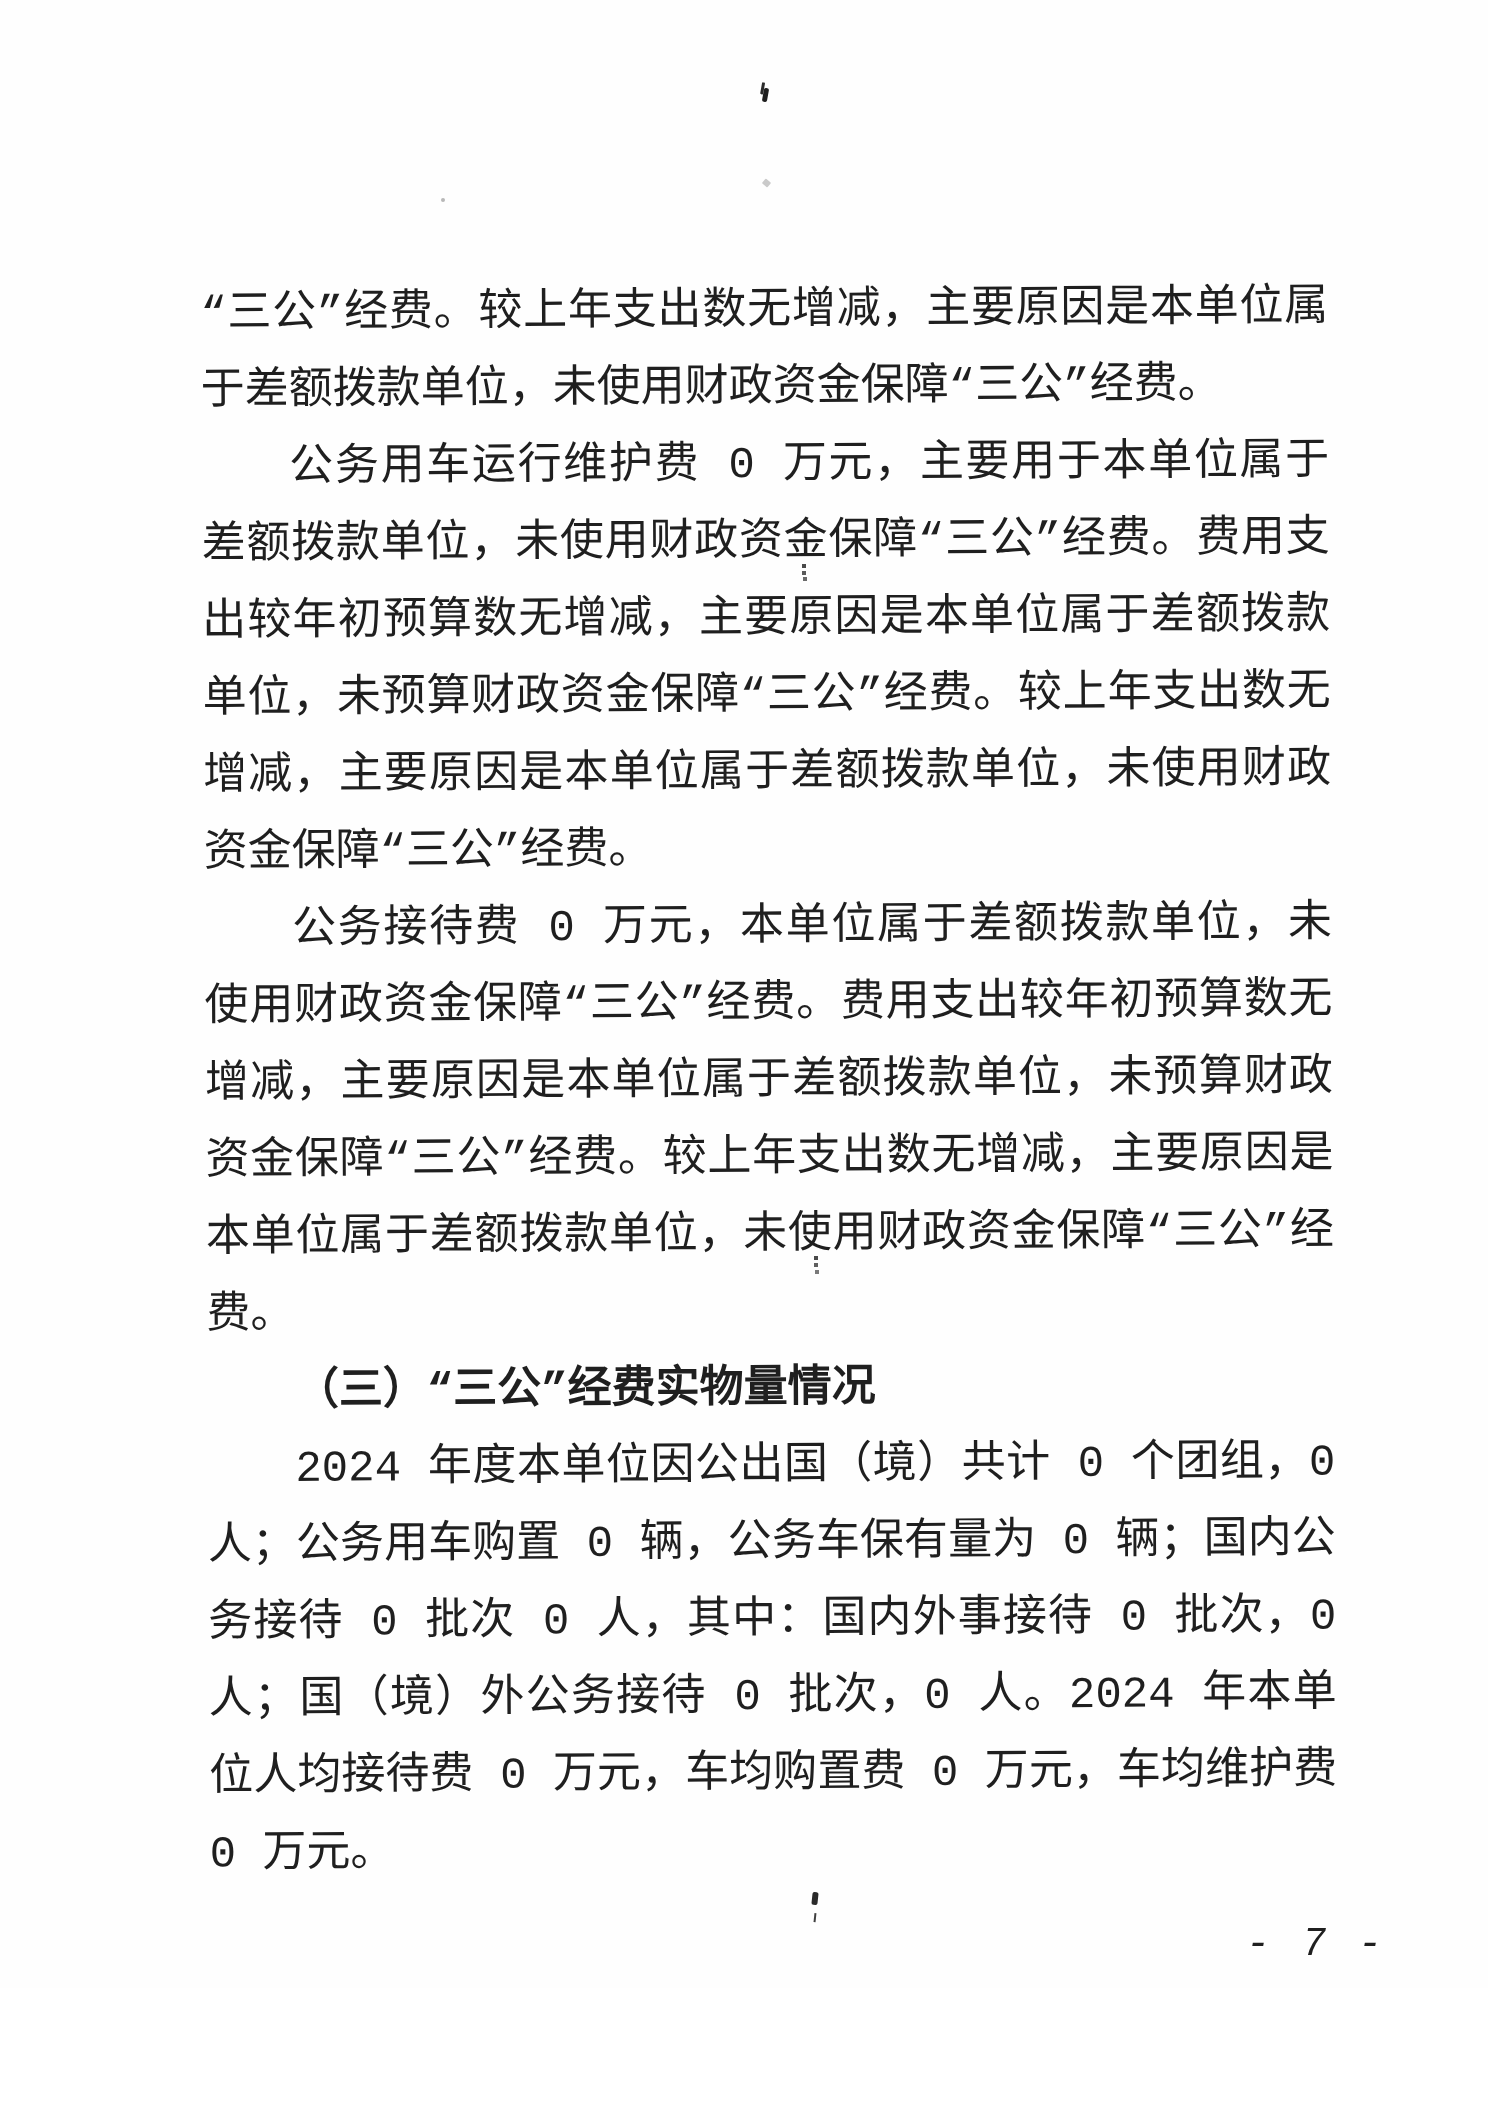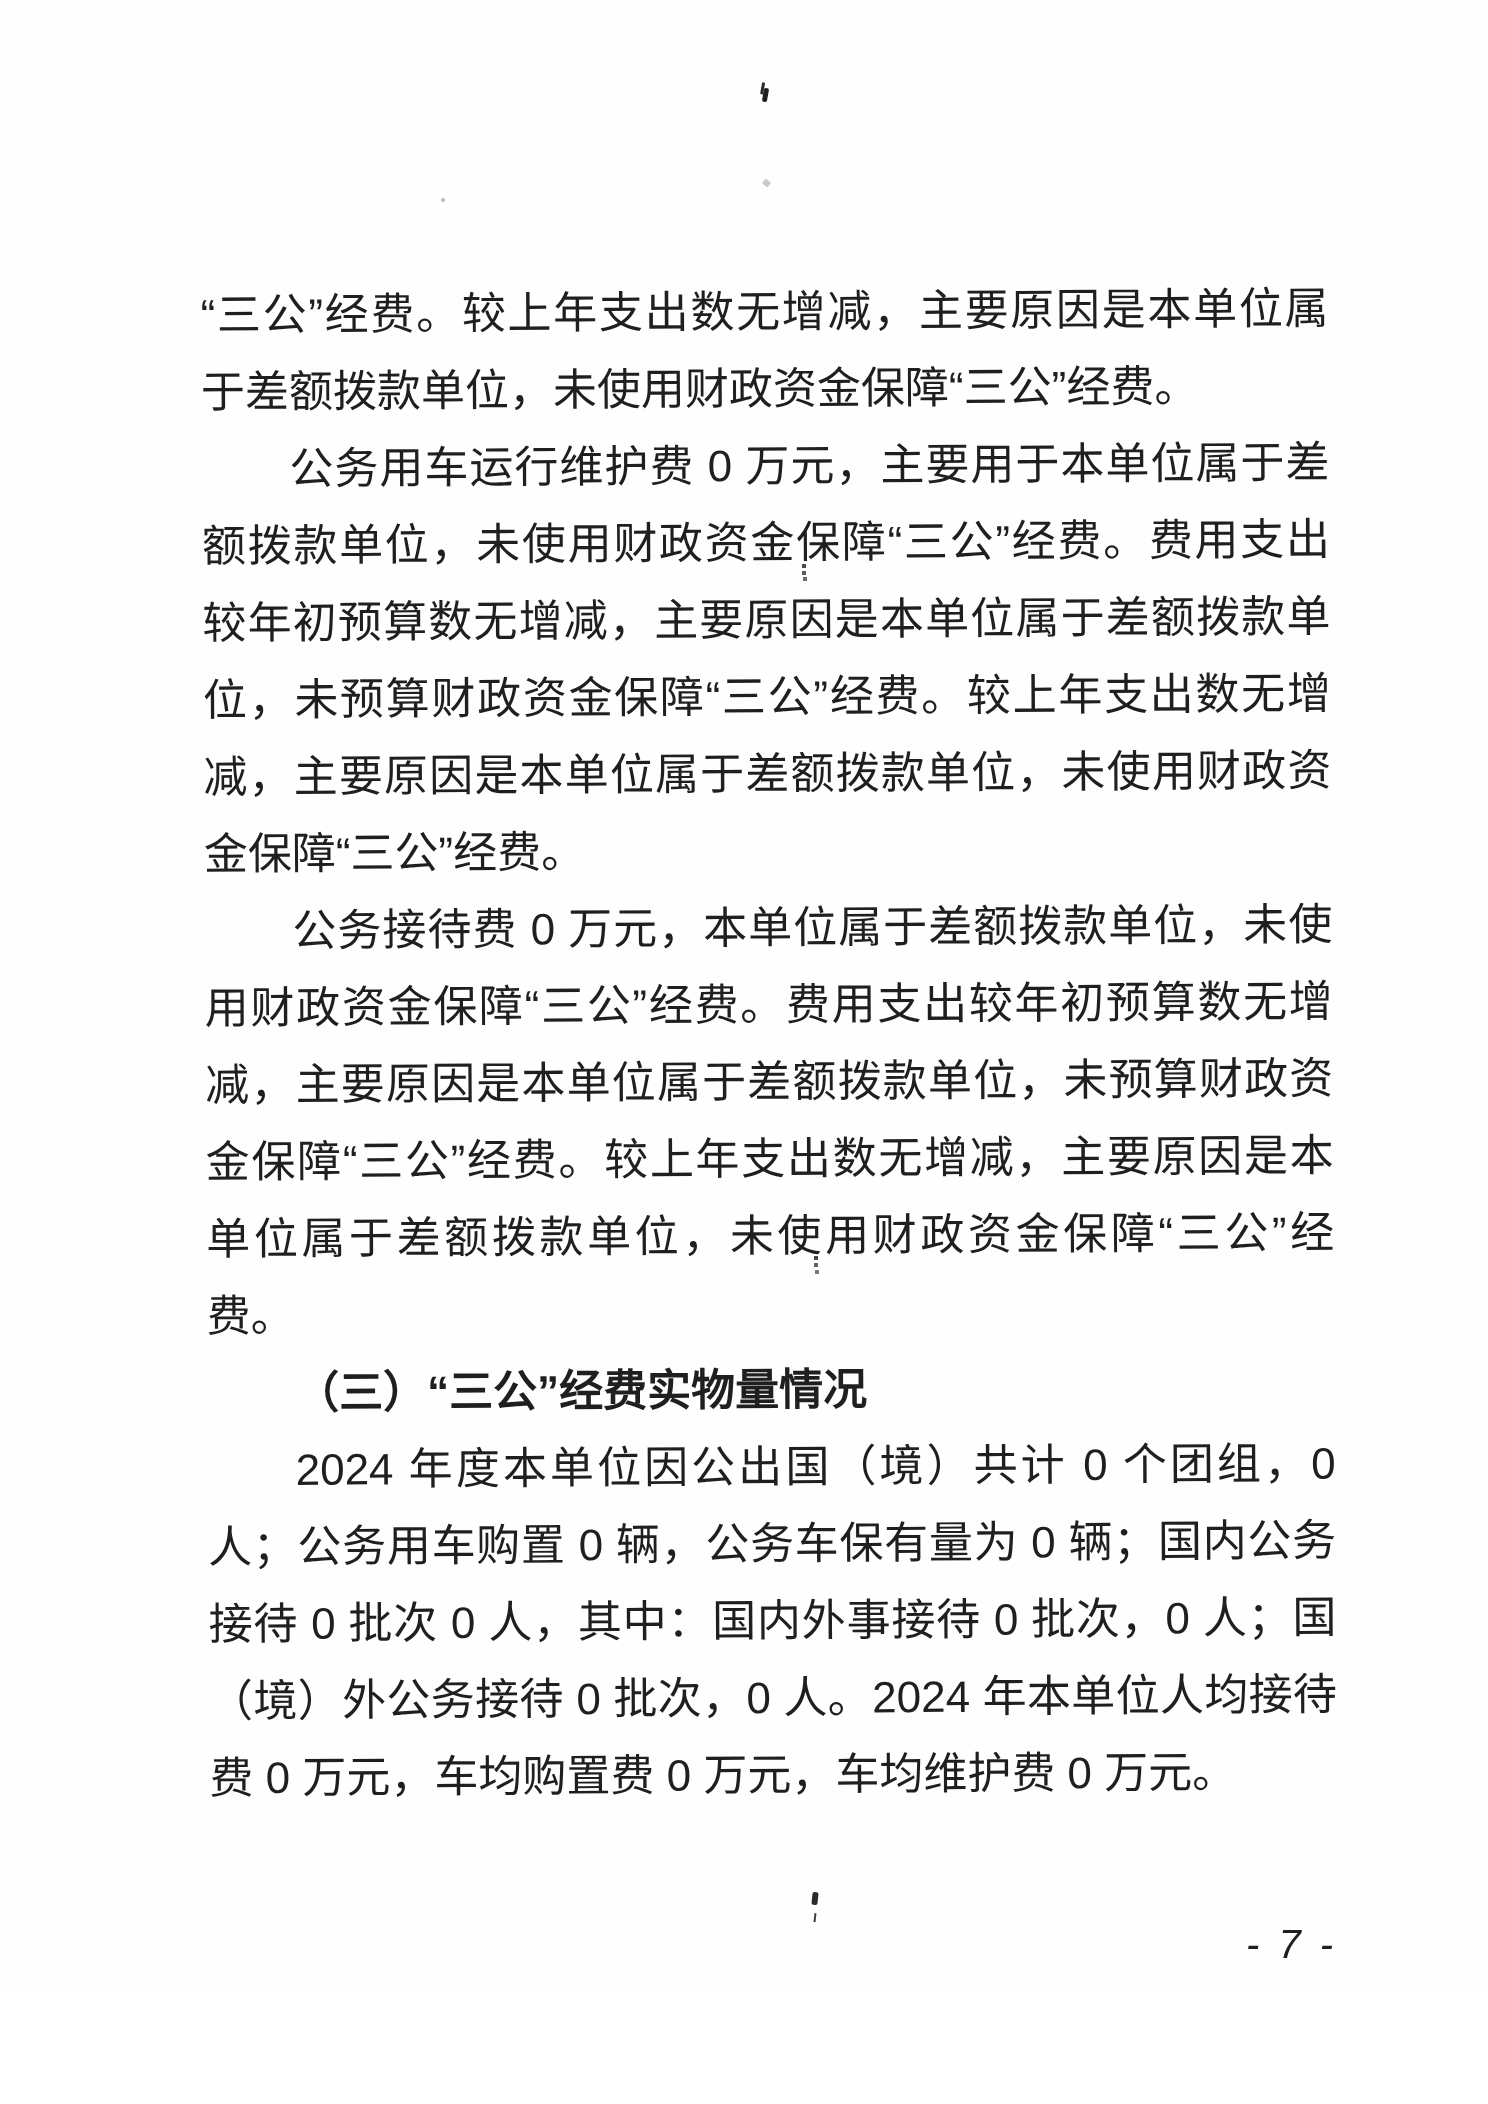--- a/index.html
+++ b/index.html
@@ -6,21 +6,21 @@
     margin: 0;
     padding: 0;
     background: #ffffff;
   }
   .page {
     position: relative;
     width: 1488px;
     height: 1988px;
     background: var(--paper, #fefefe);
     overflow: hidden;
-    font-family: Liberation Sans, sans-serif;
+    font-family: Liberation Mono, monospace;
     color: var(--ink, #1f1f1f);
   }
   .text-block {
     position: absolute;
     left: 205px;
     top: 273px;
     width: 1128px;
     font-size: 44px;
     line-height: 77px;
     text-align: justify;

